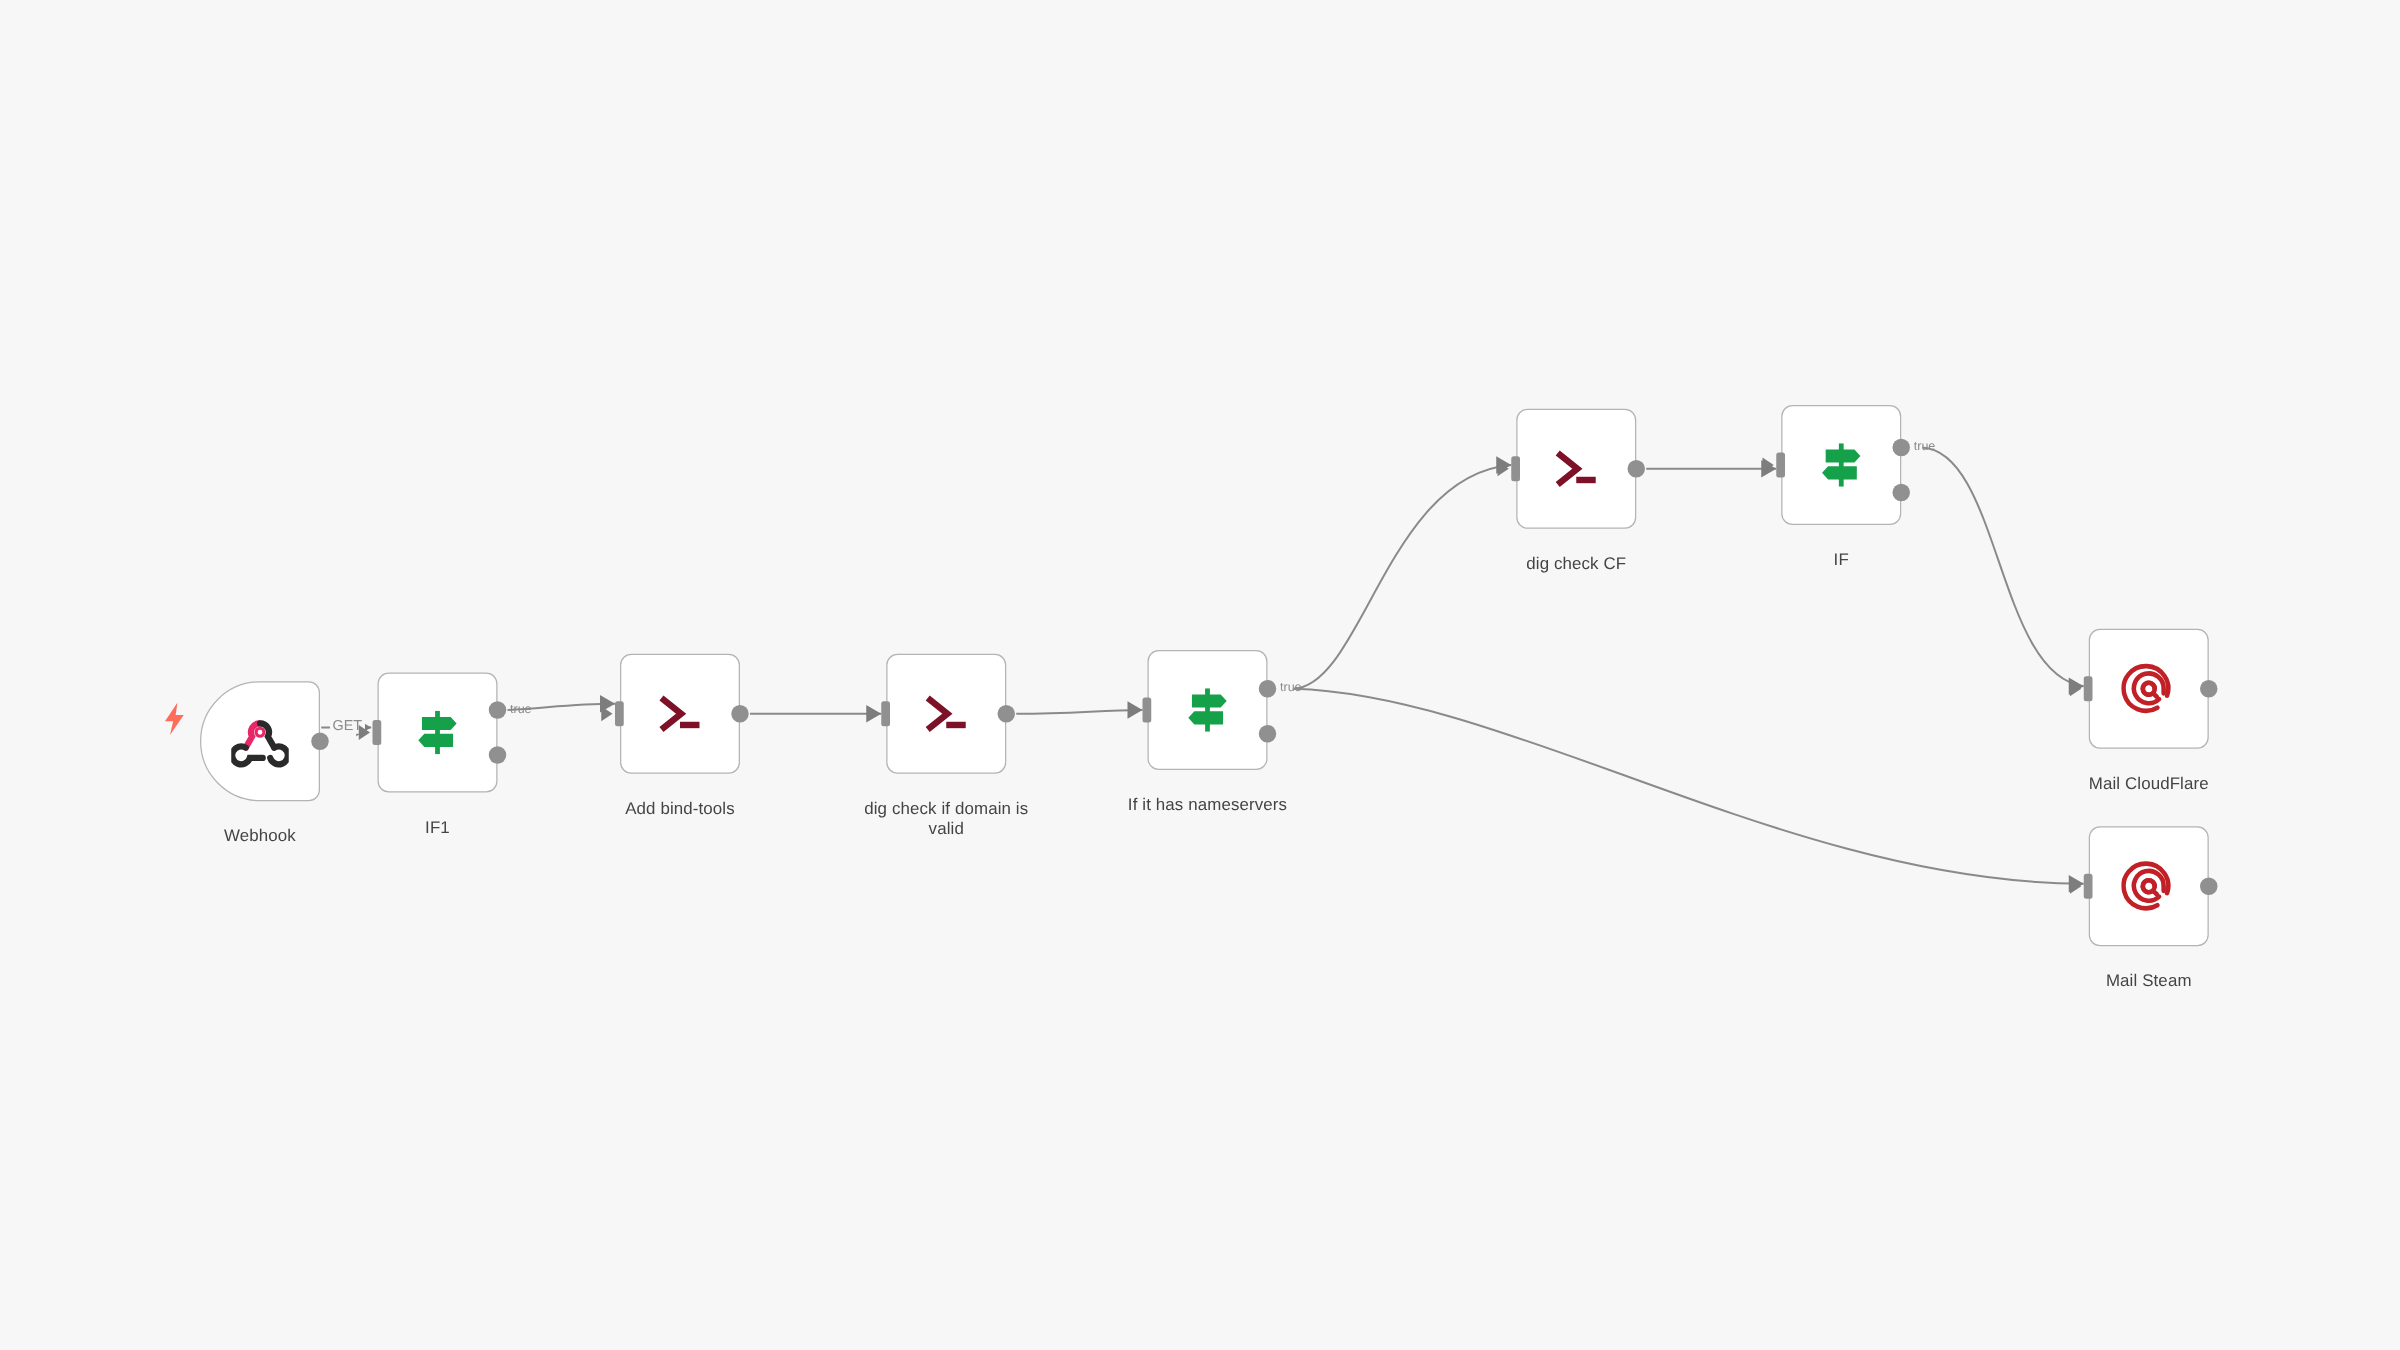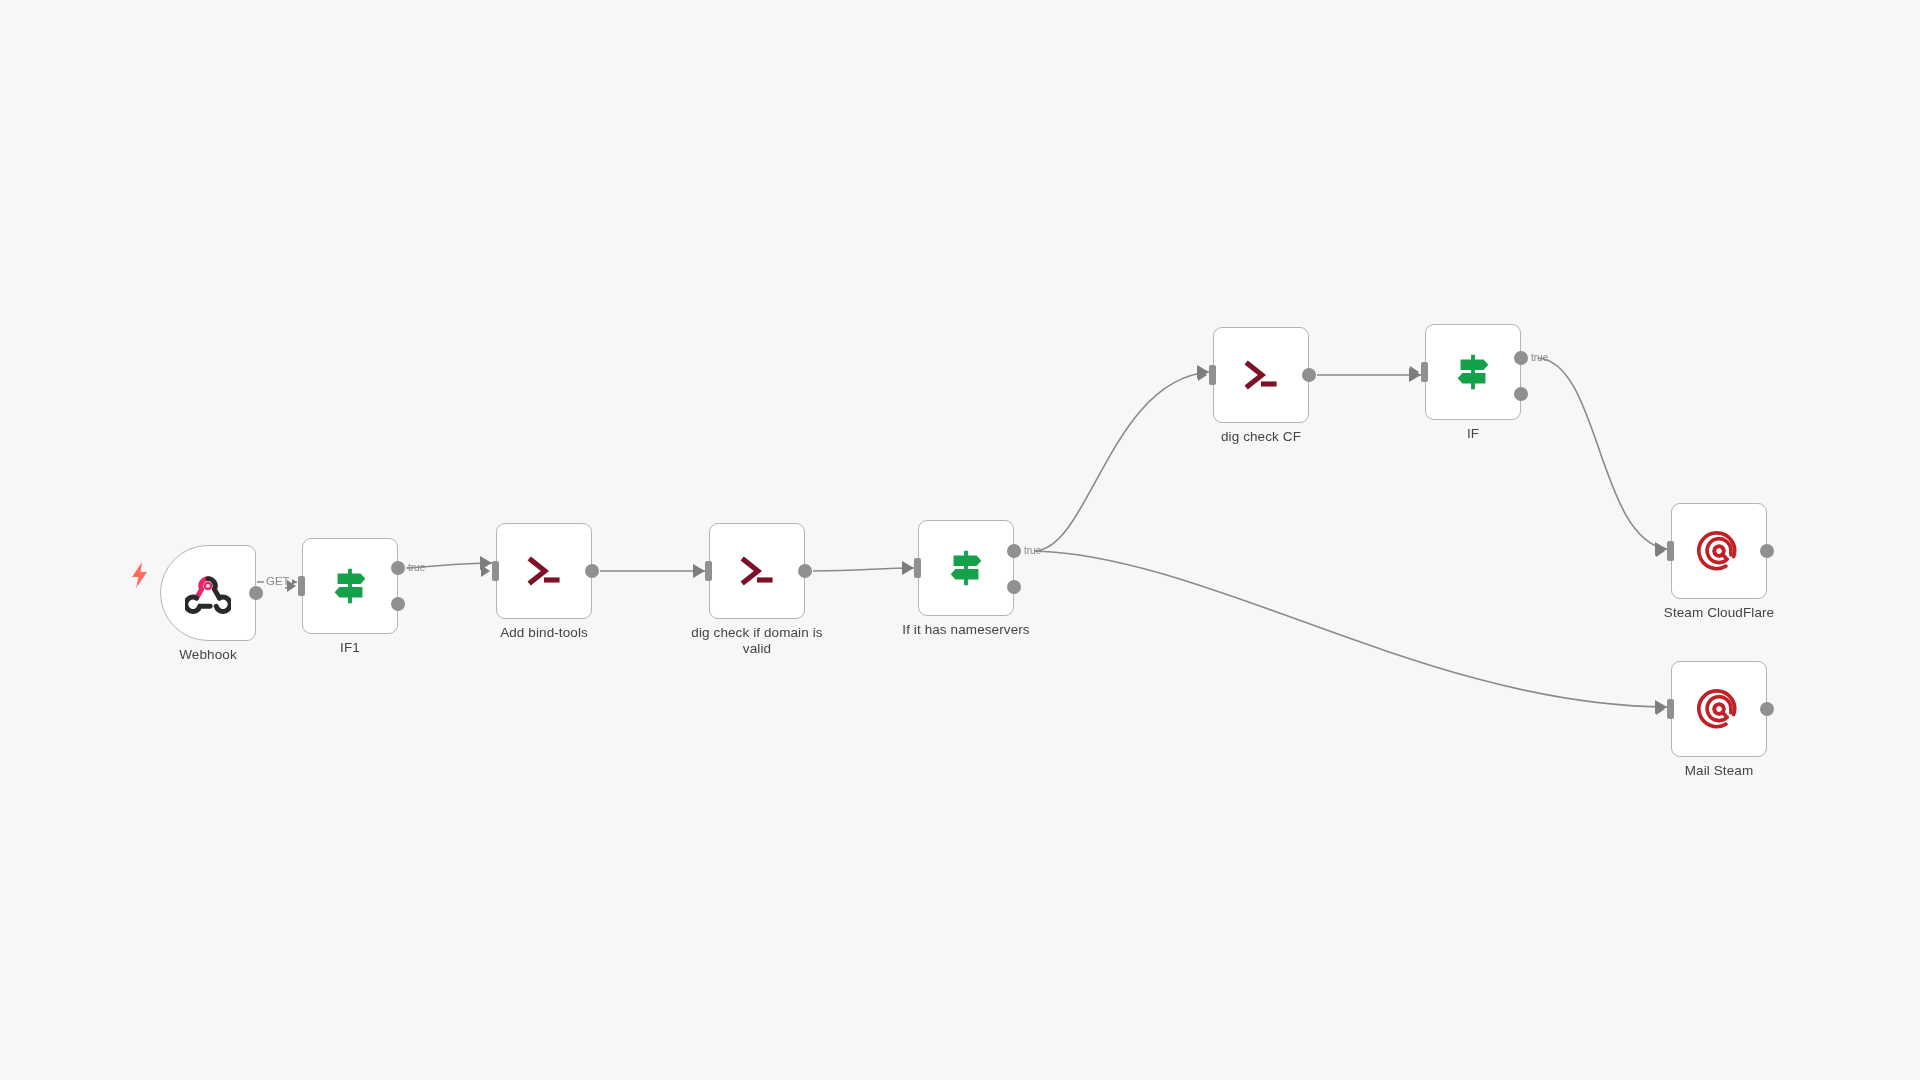--- a/index.html
+++ b/index.html
@@ -59,21 +59,21 @@
     align-items: center;
     justify-content: center;
   }
 
   .node.trigger .node-box {
     border-radius: 48px 9px 9px 48px;
   }
 
   .node-label {
     position: absolute;
-    top: 54px;
+    top: 68px;
     left: -105px;
     width: 210px;
     text-align: center;
     font-size: 13.5px;
     line-height: 16px;
     color: #444444;
     letter-spacing: 0.1px;
     white-space: pre-line;
   }
 
@@ -272,21 +272,21 @@
     <div class="node-box">
       <svg class="icon-svg" width="44" height="44" viewBox="0 0 48 48" xmlns="http://www.w3.org/2000/svg">
         <circle cx="24" cy="24" r="5.2" fill="none" stroke="#c02026" stroke-width="4"></circle>
         <path d="M29.2 24 a5.2 5.2 0 1 0 -1.6 3.8 L31 31" fill="none" stroke="#c02026" stroke-width="4" stroke-linecap="round"></path>
         <path d="M33 33 A13 13 0 1 1 37 24 L37 28" fill="none" stroke="#c02026" stroke-width="4" stroke-linecap="round"></path>
         <path d="M40 30 A19.5 19.5 0 1 0 31.5 40.5" fill="none" stroke="#c02026" stroke-width="4" stroke-linecap="round"></path>
       </svg>
     </div>
     <div class="port-in" style="left:-52px; top:-10px;"></div>
     <div class="port-out" style="left:41px; top:-7px;"></div>
-    <div class="node-label">Steam CloudFlare</div>
+    <div class="node-label">Mail CloudFlare</div>
   </div>
 
   <div class="node" style="left:1719px; top:709px;">
     <div class="node-box">
       <svg class="icon-svg" width="44" height="44" viewBox="0 0 48 48" xmlns="http://www.w3.org/2000/svg">
         <circle cx="24" cy="24" r="5.2" fill="none" stroke="#c02026" stroke-width="4"></circle>
         <path d="M29.2 24 a5.2 5.2 0 1 0 -1.6 3.8 L31 31" fill="none" stroke="#c02026" stroke-width="4" stroke-linecap="round"></path>
         <path d="M33 33 A13 13 0 1 1 37 24 L37 28" fill="none" stroke="#c02026" stroke-width="4" stroke-linecap="round"></path>
         <path d="M40 30 A19.5 19.5 0 1 0 31.5 40.5" fill="none" stroke="#c02026" stroke-width="4" stroke-linecap="round"></path>
       </svg>

